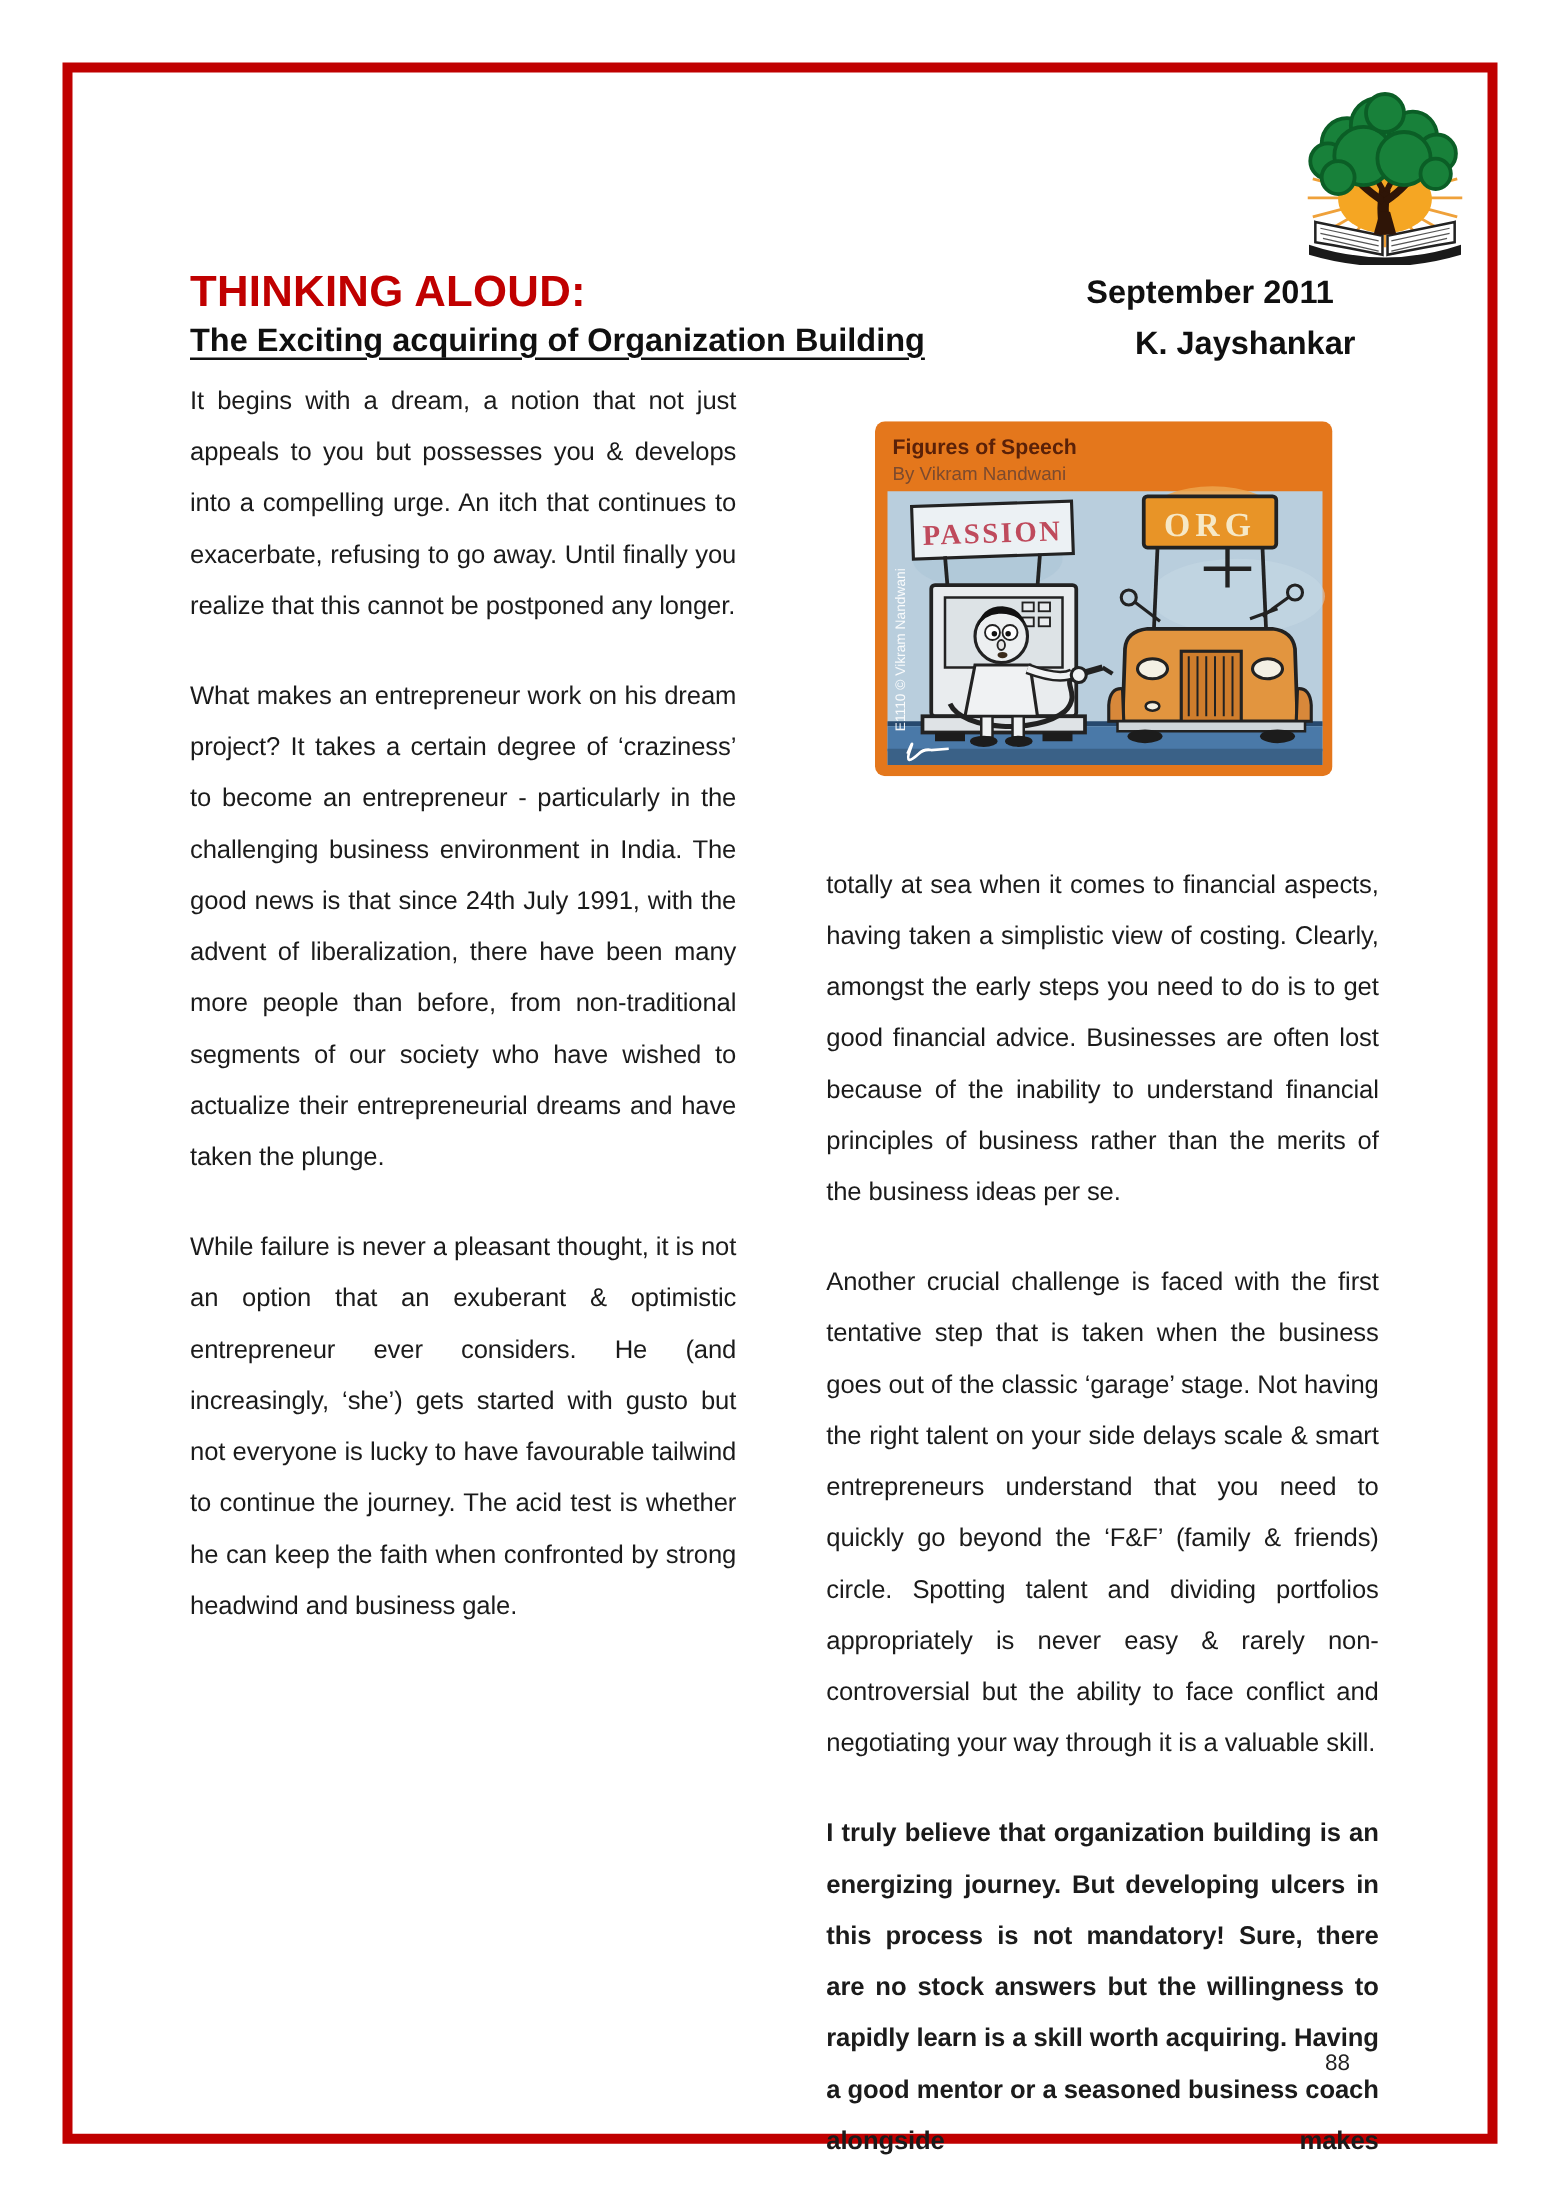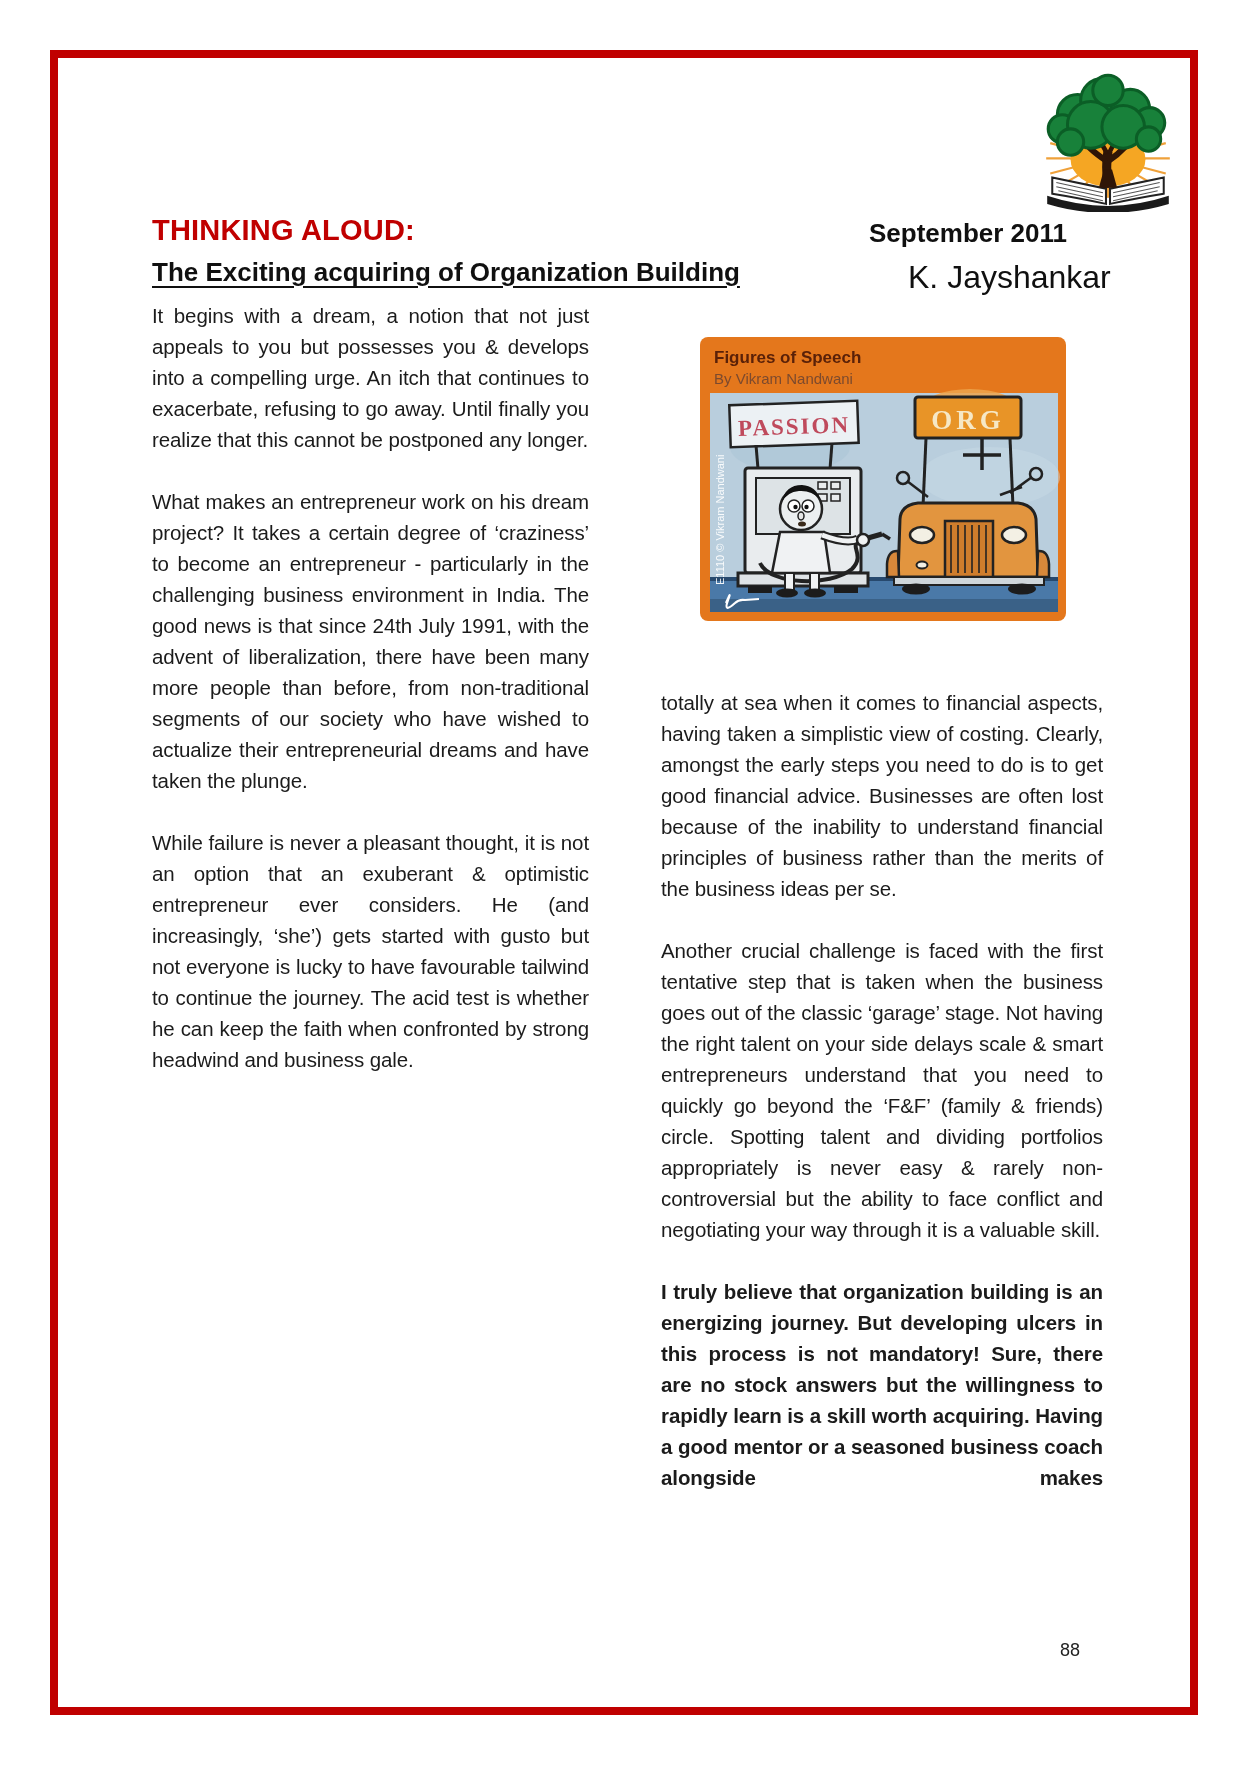--- a/index.html
+++ b/index.html
@@ -12,42 +12,42 @@
     overflow:hidden;
   }
   .border-frame{
     position:absolute;left:50px;top:50px;
     width:1148px;height:1665px;
     border:8px solid #C00000;
     box-sizing:border-box;
   }
   .section-title{
     position:absolute;left:152px;top:214px;
-    font-size:29px;font-weight:bold;color:#C00000;
+    font-size:35px;font-weight:bold;color:#C00000;
     letter-spacing:0.2px;white-space:nowrap;
   }
   .article-title{
     position:absolute;left:152px;top:257px;
     font-size:26px;font-weight:bold;color:#101010;
     text-decoration:underline;
     text-decoration-thickness:2px;
     text-underline-offset:5px;
     white-space:nowrap;
   }
   .issue-date{
     position:absolute;left:869px;top:218px;
     font-size:26px;font-weight:bold;color:#101010;white-space:nowrap;
   }
   .author{
     position:absolute;left:908px;top:259px;
-    font-size:32px;font-weight:normal;color:#101010;white-space:nowrap;
+    font-size:26px;font-weight:bold;color:#101010;white-space:nowrap;
   }
   .col{
     position:absolute;
-    font-size:20.5px;line-height:31px;
+    font-size:20.5px;line-height:41px;
     text-align:justify;text-justify:inter-word;
     letter-spacing:-0.1px;
     color:#1b1b1b;
   }
   .col p{margin:0 0 31px 0;}
   .col p.cont{text-align-last:justify;font-weight:bold;}
   #left-col{left:152px;top:300px;width:437px;}
   #right-col{left:661px;top:643px;width:442px;margin-top:44px;}
   #cartoon{position:absolute;left:700px;top:337px;width:366px;height:284px;}
   #logo{position:absolute;left:1032px;top:62px;width:152px;height:150px;}

